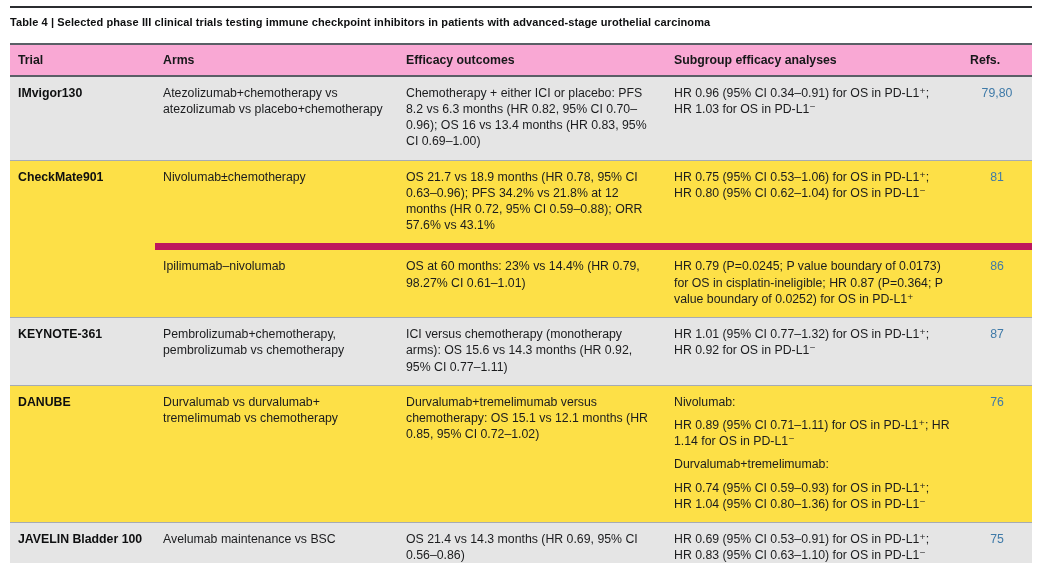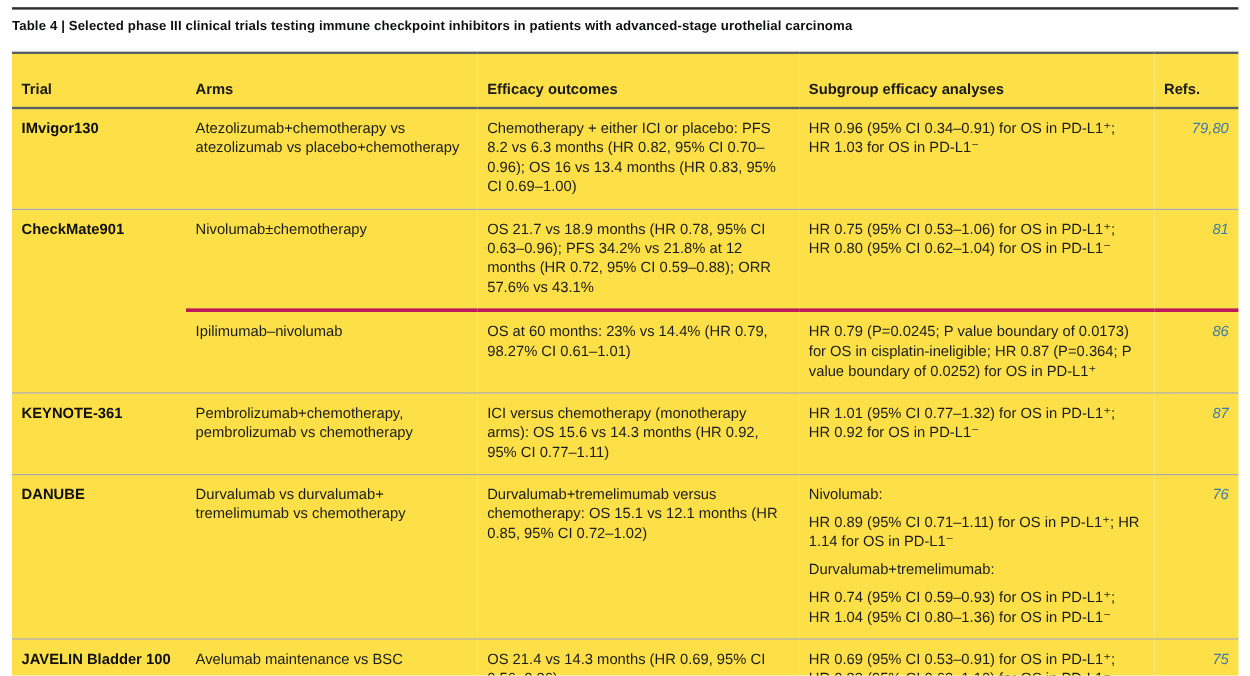--- a/index.html
+++ b/index.html
@@ -31,51 +31,50 @@
     letter-spacing: 0.1px;
   }
   table.data-table {
     width: 1022px;
     border-collapse: collapse;
     table-layout: fixed;
     font-size: 12.3px;
     line-height: 1.32;
   }
   thead th {
-    background: #fde047;
+    background: #f9a8d4;
     border-top: 2px solid #5a5f66;
     border-bottom: 2px solid #5a5f66;
     text-align: left;
     font-weight: bold;
     font-size: 12.3px;
     color: #17181a;
-    padding: 21px 10px 7px 8px;
+    padding: 7px 10px 7px 8px;
   }
   thead th.refs-col { text-align: left; padding-right: 8px; }
   tbody td {
     vertical-align: top;
     padding: 8px 12px 10px 8px;
   }
-  tbody tr.light td { background: #fde047; }
+  tbody tr.light td { background: #e5e5e5; }
   tbody tr.dark td  { background: #fde047; }
   tbody tr.row-start td { border-top: 1px solid #a6abb3; }
-  tbody td.sub-sep { border-top: 3px solid #be185d; margin-top: 36px; }
+  tbody td.sub-sep { border-top: 7px solid #be185d; margin-top: 36px; }
   tbody tr.last-row td { border-bottom: 2px solid #5a5f66; }
   td.trial-cell {
     font-weight: bold;
     color: #0e0f10;
   }
   td p {
     margin: 0;
   }
   td p + p { margin-top: 7px; }
   td.refs-cell {
-    text-align: right;
+    text-align: center;
     padding-right: 8px;
-    font-style: italic;
   }
   .ref-link {
     color: #3f7aa8;
     cursor: pointer;
   }
 </style>
 </head>
 <body>
 
 <div class="page">

